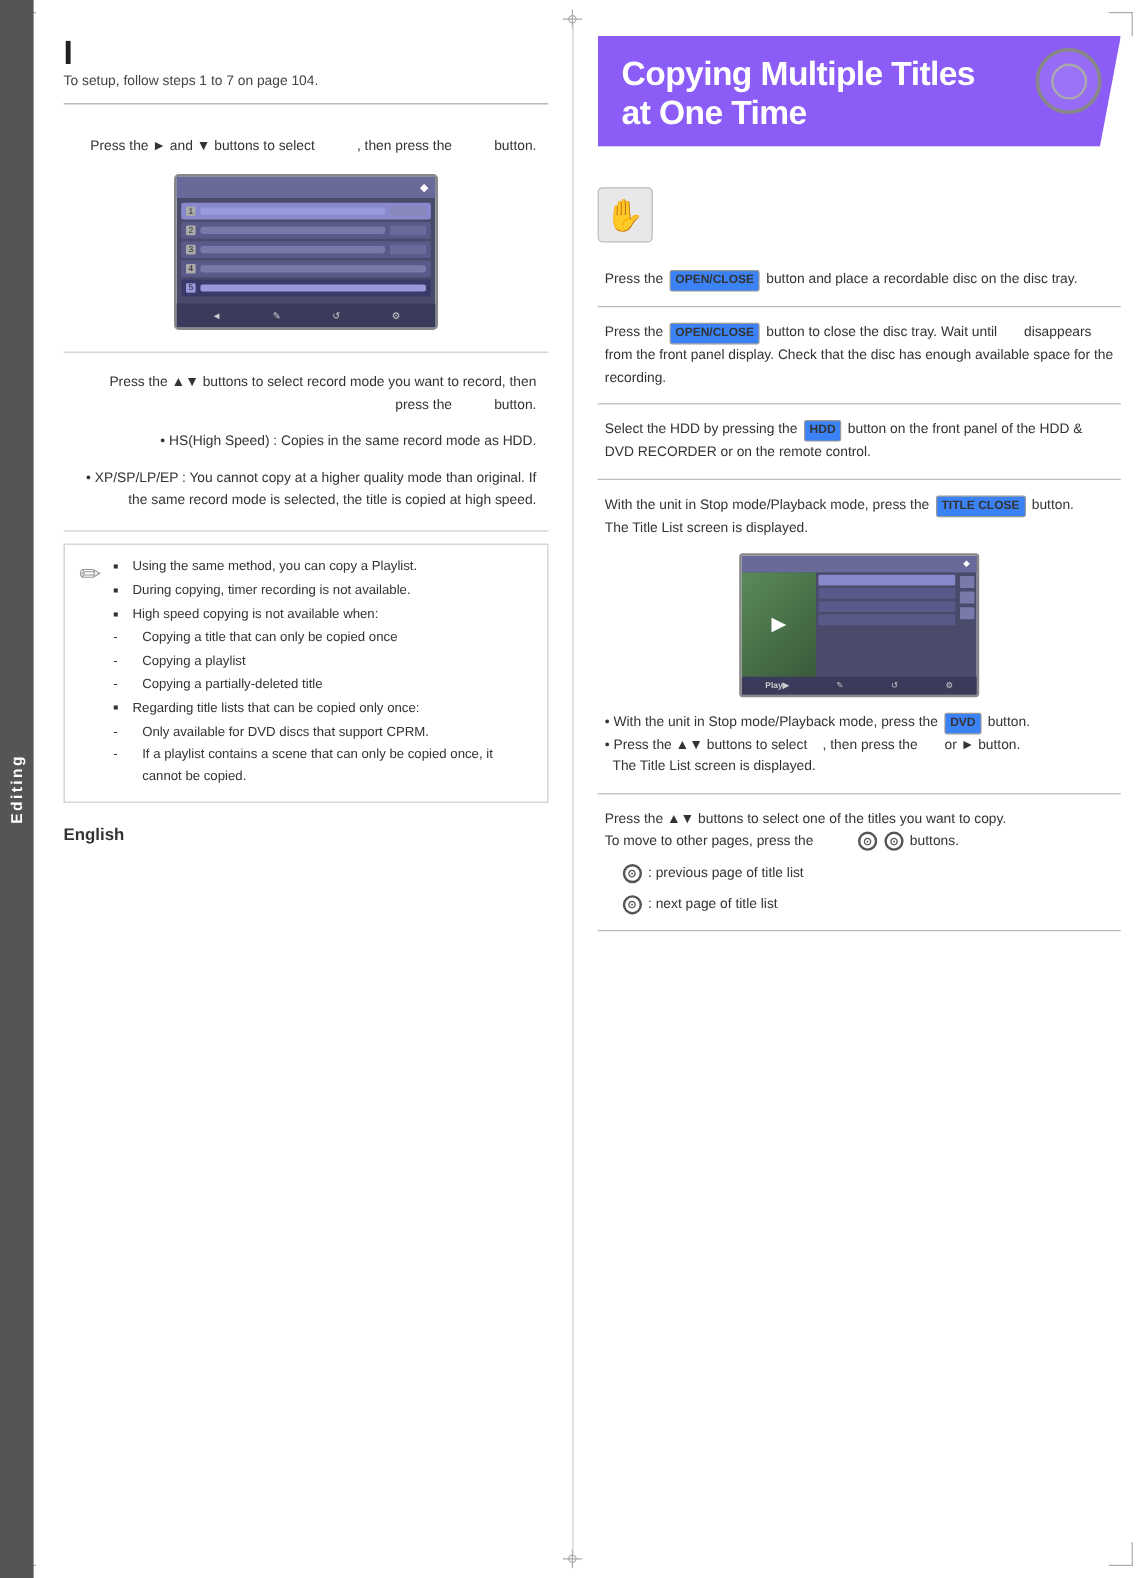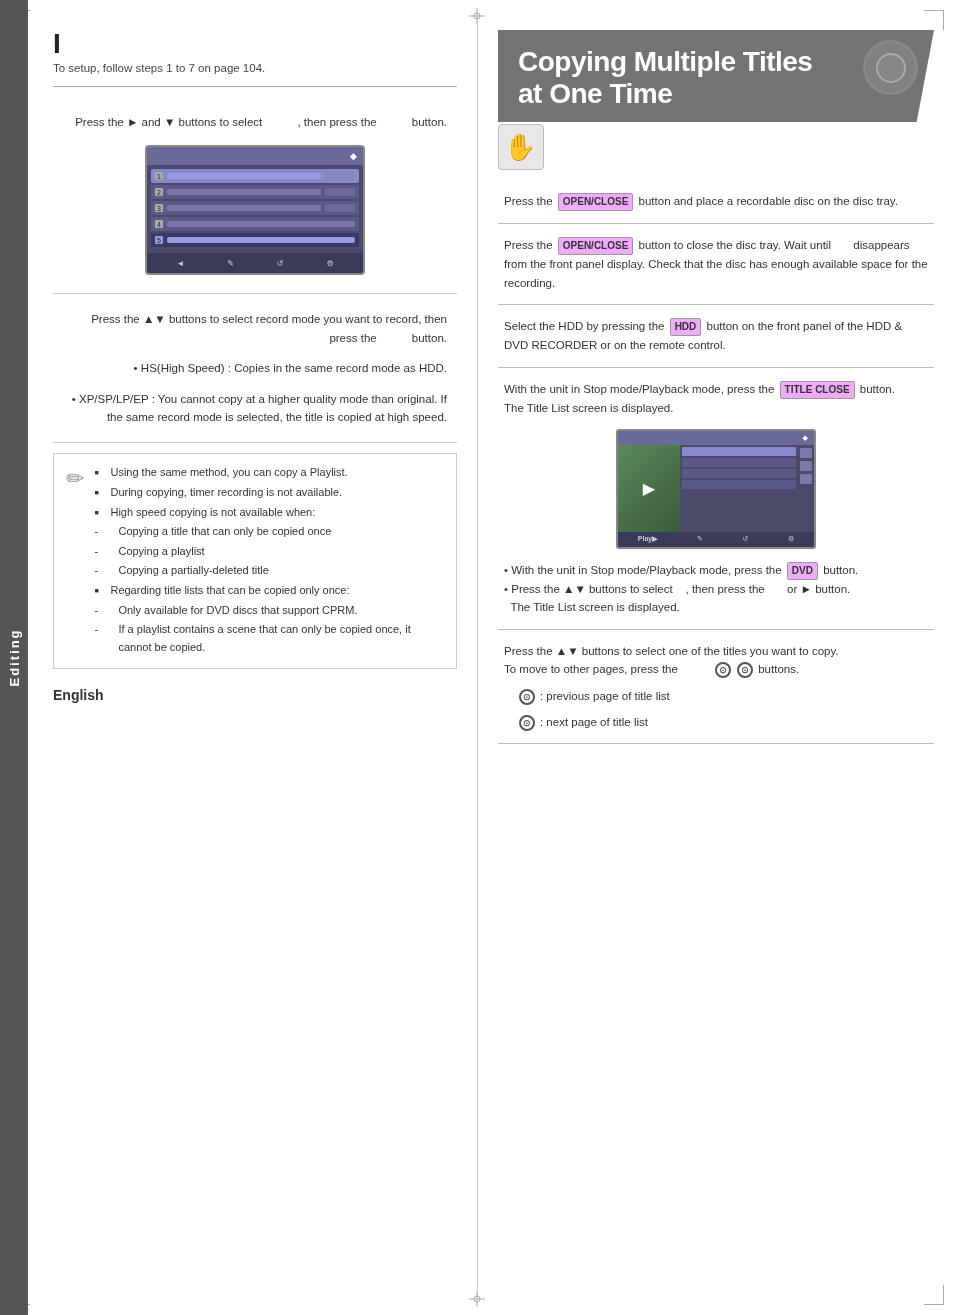--- a/index.html
+++ b/index.html
@@ -232,24 +232,24 @@
     
     .bottom-language {
       padding: 8px 0 14px 0;
       font-size: 14px;
       font-weight: bold;
       color: #333;
     }
 
     
     .page-title-box {
-      background: #737373;
+      background: #8b5cf6;
       color: #fff;
       padding: 16px 20px 12px 20px;
-      margin-bottom: 2px;
+      margin-bottom: 34px;
       position: relative;
       clip-path: polygon(0 0, 100% 0, 96% 100%, 0 100%);
     }
 
     .page-title-box h1 {
       font-size: 28px;
       font-weight: 900;
       line-height: 1.15;
       letter-spacing: -0.5px;
     }
@@ -311,21 +311,21 @@
       width: 16px;
       height: 16px;
     }
     .crosshair svg {
       width: 16px;
       height: 16px;
     }
 
     .inline-btn {
       display: inline-block;
-      background: #f0abfc;
+      background: #3b82f6;
       border: 1px solid #999;
       border-radius: 2px;
       padding: 0 4px;
       font-size: 10px;
       font-weight: bold;
       color: #333;
       margin: 0 2px;
     }
 
     .circle-icon {

